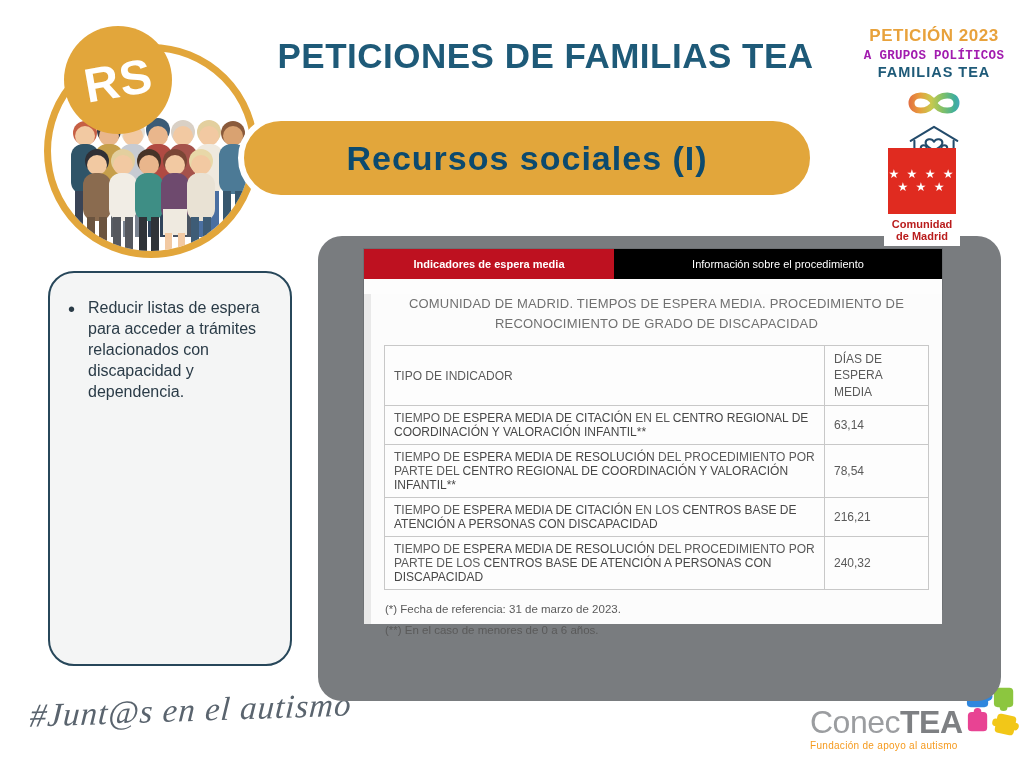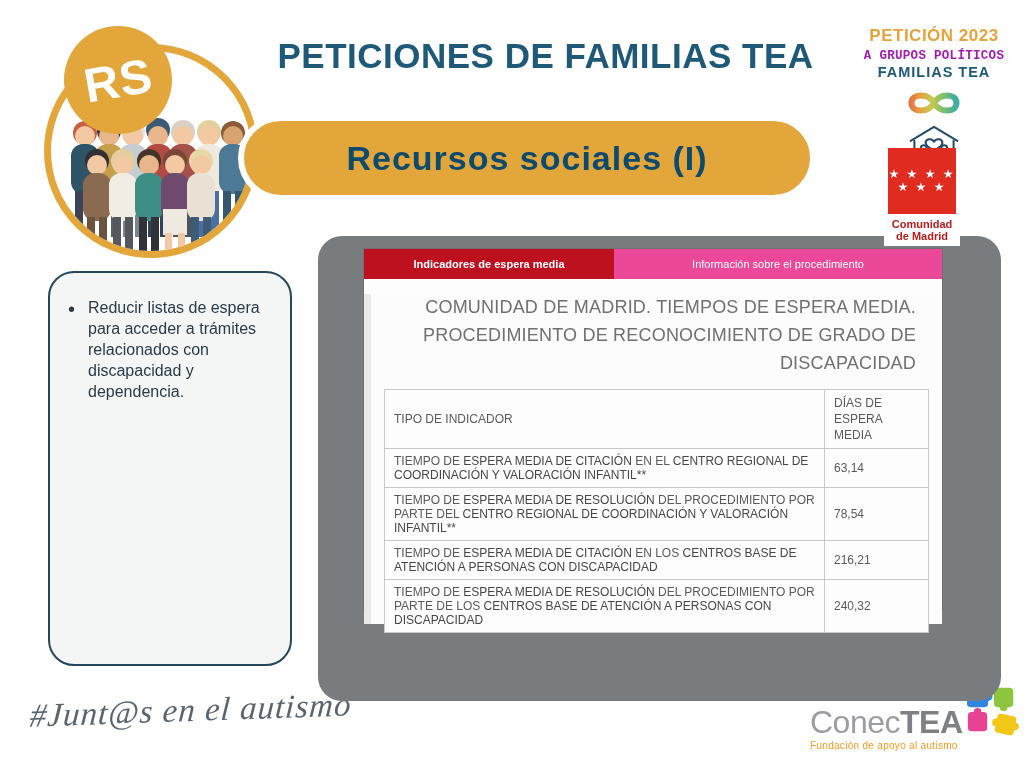--- a/index.html
+++ b/index.html
@@ -44,23 +44,23 @@
 
   
   .gray-panel { position:absolute; left:318px; top:224px; width:683px; height:465px; background:#797C7F;
     border-radius:24px; z-index:2;margin-top:12px; }
   .webshot { position:absolute; left:46px; top:13px; width:578px; height:360px; background:#FDFDFD;
     box-shadow:0 0 0 1px #6d7073; }
   .tabs { display:flex; height:30px; }
   .tab { display:flex; align-items:center; justify-content:center; font-size:11px; font-weight:bold;
     color:#fff; cursor:pointer; }
   .tab-active { width:250px; background:#BE1120; }
-  .tab-inactive { flex:1; background:#ec4899; font-weight:normal; }
+  .tab-inactive { flex:1; background:#000000; font-weight:normal; }
   .shot-body { height:330px; border-left:7px solid #E9E9E9; background:#FCFCFC; }
-  .shot-title { margin:15px 26px 11px; font-size:18px; color:#707070; text-align:right; line-height:1.55;
+  .shot-title { margin:15px 26px 11px; font-size:13px; color:#707070; text-align:center; line-height:1.55;
     letter-spacing:0.2px; }
   table.indicators { width:calc(100% - 26px); margin:0 13px; border-collapse:collapse; font-size:12px;
     color:#5A5A5A; background:#FDFDFD; }
   table.indicators th, table.indicators td { border:1px solid #C8C8C8; padding:5px 9px; text-align:left;
     vertical-align:middle; font-weight:normal; }
   table.indicators th { height:52px; }
   th.col-days { width:104px; line-height:1.35; }
   td.val { width:104px; }
   .seg-b { font-weight:normal; color:#474747; }
   .footnotes { margin:13px 14px 0; font-size:11.5px; color:#5A5A5A; }
@@ -265,20 +265,24 @@
               <tr>
                 <td><span>TIEMPO DE </span><span class="seg-b">ESPERA MEDIA DE CITACIÓN</span><span> EN LOS </span><span class="seg-b">CENTROS BASE DE ATENCIÓN A PERSONAS CON DISCAPACIDAD</span></td>
                 <td class="val">216,21</td>
               </tr>
               <tr>
                 <td><span>TIEMPO DE </span><span class="seg-b">ESPERA MEDIA DE RESOLUCIÓN</span><span> DEL PROCEDIMIENTO POR PARTE DE LOS </span><span class="seg-b">CENTROS BASE DE ATENCIÓN A PERSONAS CON DISCAPACIDAD</span></td>
                 <td class="val">240,32</td>
               </tr>
             </tbody>
         </table>
+        <div class="footnotes">
+          <p>(*) Fecha de referencia: 31 de marzo de 2023.</p>
+          <p>(**) En el caso de menores de 0 a 6 años.</p>
+        </div>
       </div>
     </div>
   </div>
 
   <div class="hashtag">#Junt@s en el autismo</div>
 
   <div class="conectea">
     <div class="conectea-row">
       <div class="conectea-name">
         <span class="name-light">Conec</span><span class="name-bold">TEA</span>

